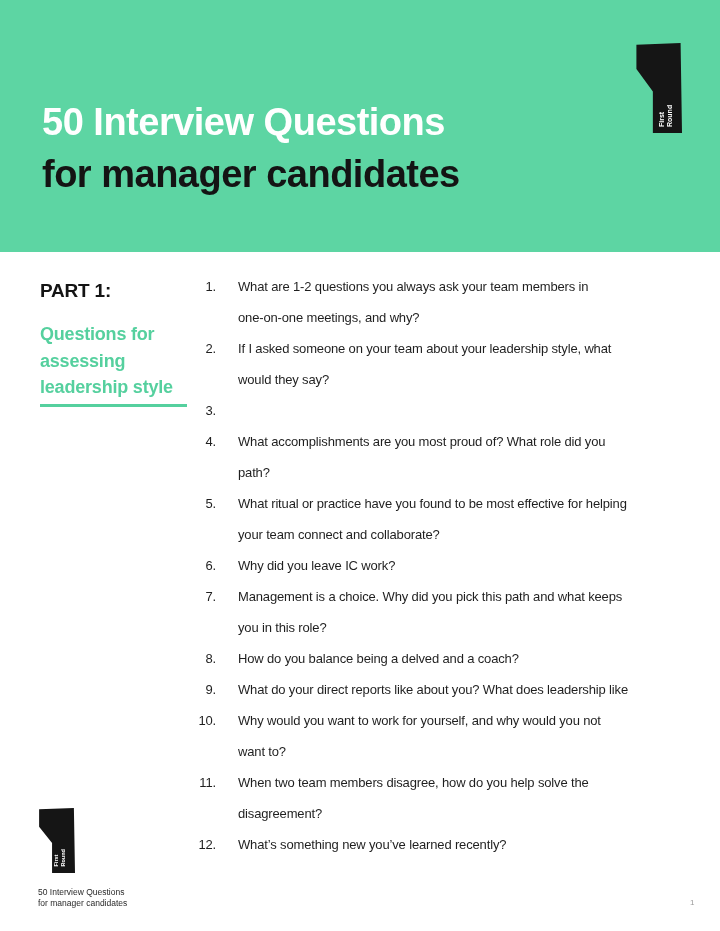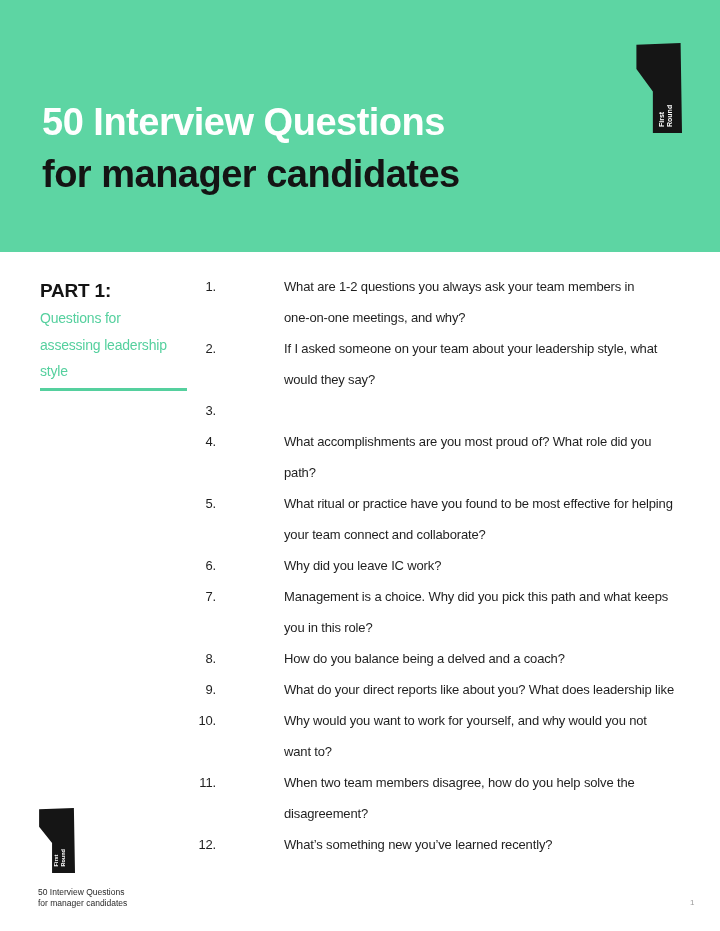--- a/index.html
+++ b/index.html
@@ -36,43 +36,43 @@
   }
   .logo-header { left: 635px; top: 43px; width: 47px; height: 90px; }
   .logo-header .vtext { left: 11px; top: 56px; width: 40px; height: 16px; font-size: 7px; line-height: 8px; }
   .logo-footer { left: 38px; top: 808px; width: 37px; height: 65px; }
   .logo-footer .vtext { left: 6px; top: 37px; width: 30px; height: 13px; font-size: 5.5px; line-height: 6.5px; }
 
   
   .sidebar { position: absolute; left: 40px; top: 280px; width: 152px; }
   .part-label {
     font-size: 19px; line-height: 21px; font-weight: 800; color: #141414;
-    letter-spacing: -0.2px; margin-bottom: 4px;
+    letter-spacing: -0.2px; margin-bottom: 20px;
   }
   .part-title {
     width: 140px;
-    font-size: 14px; line-height: 26.5px; font-weight: 400;
+    font-size: 18px; line-height: 26.5px; font-weight: 700;
     color: #55d09e; letter-spacing: -0.2px;
   }
   .green-rule { margin-top: 3px; width: 147px; height: 3px; background: #55d09e; }
 
   
   .questions {
     position: absolute; left: 195px; top: 271px; width: 510px;
     list-style: none;
   }
   .q-item { display: flex; align-items: flex-start; }
   .q-num {
     flex: none; width: 21px; text-align: right; margin-right: 22px;
     font-size: 13px; line-height: 31px; color: #1f1f1f; letter-spacing: -0.15px;
   }
   .q-text { width: 462px; }
   .q-line {
     font-size: 13px; line-height: 31px; color: #1f1f1f;
-    letter-spacing: -0.15px; white-space: nowrap; margin-left: 46px;
+    letter-spacing: -0.15px; white-space: nowrap;
   }
 
   
   .footer-doc {
     position: absolute; left: 38px; top: 887px;
     font-size: 8.5px; line-height: 10.5px; color: #2a2a2a; letter-spacing: 0;
   }
   .page-number {
     position: absolute; left: 690px; top: 898px;
     font-size: 8px; line-height: 10px; color: #9b9b9b;

